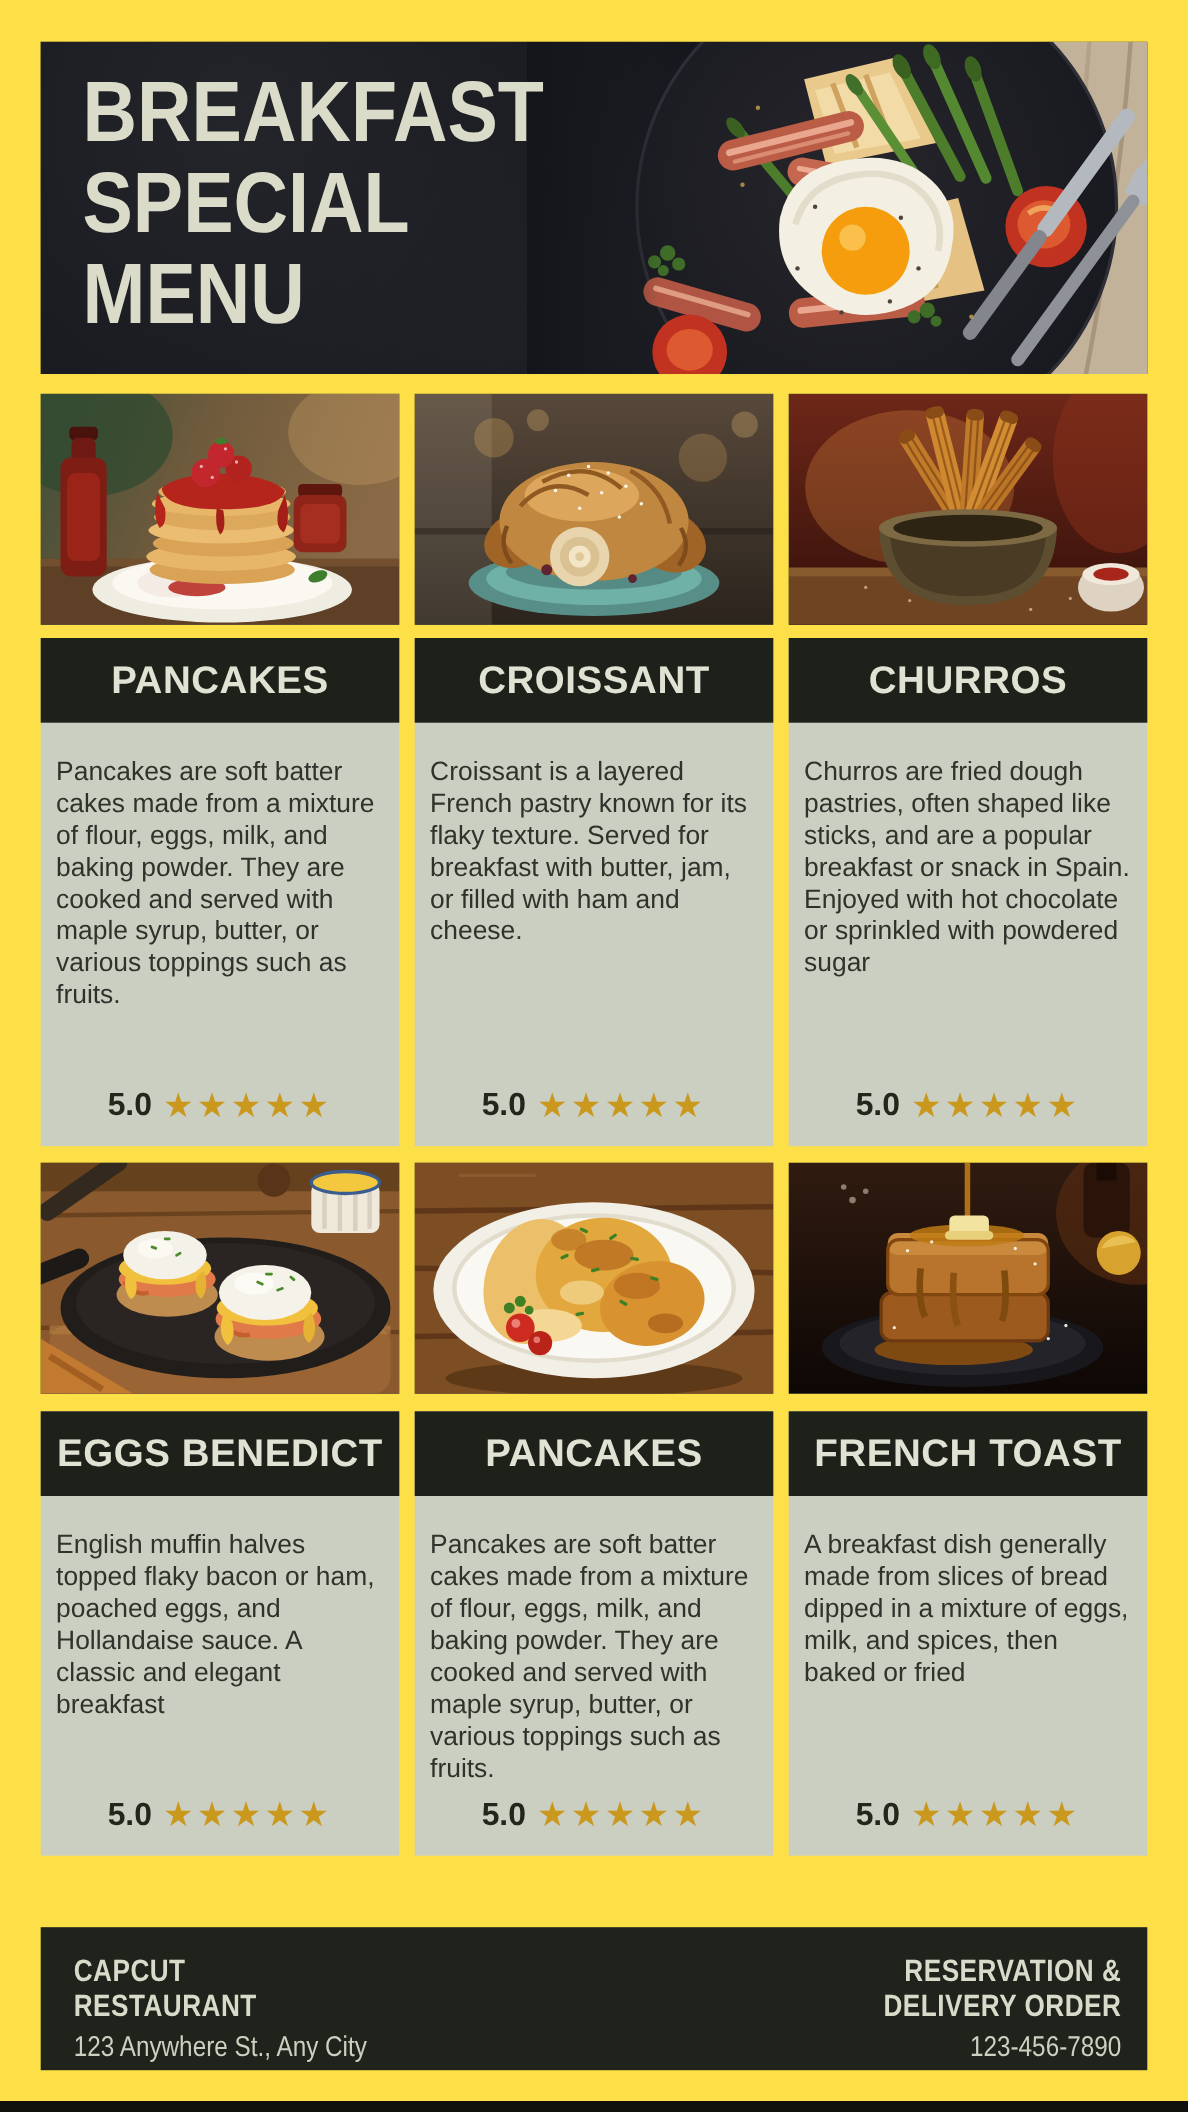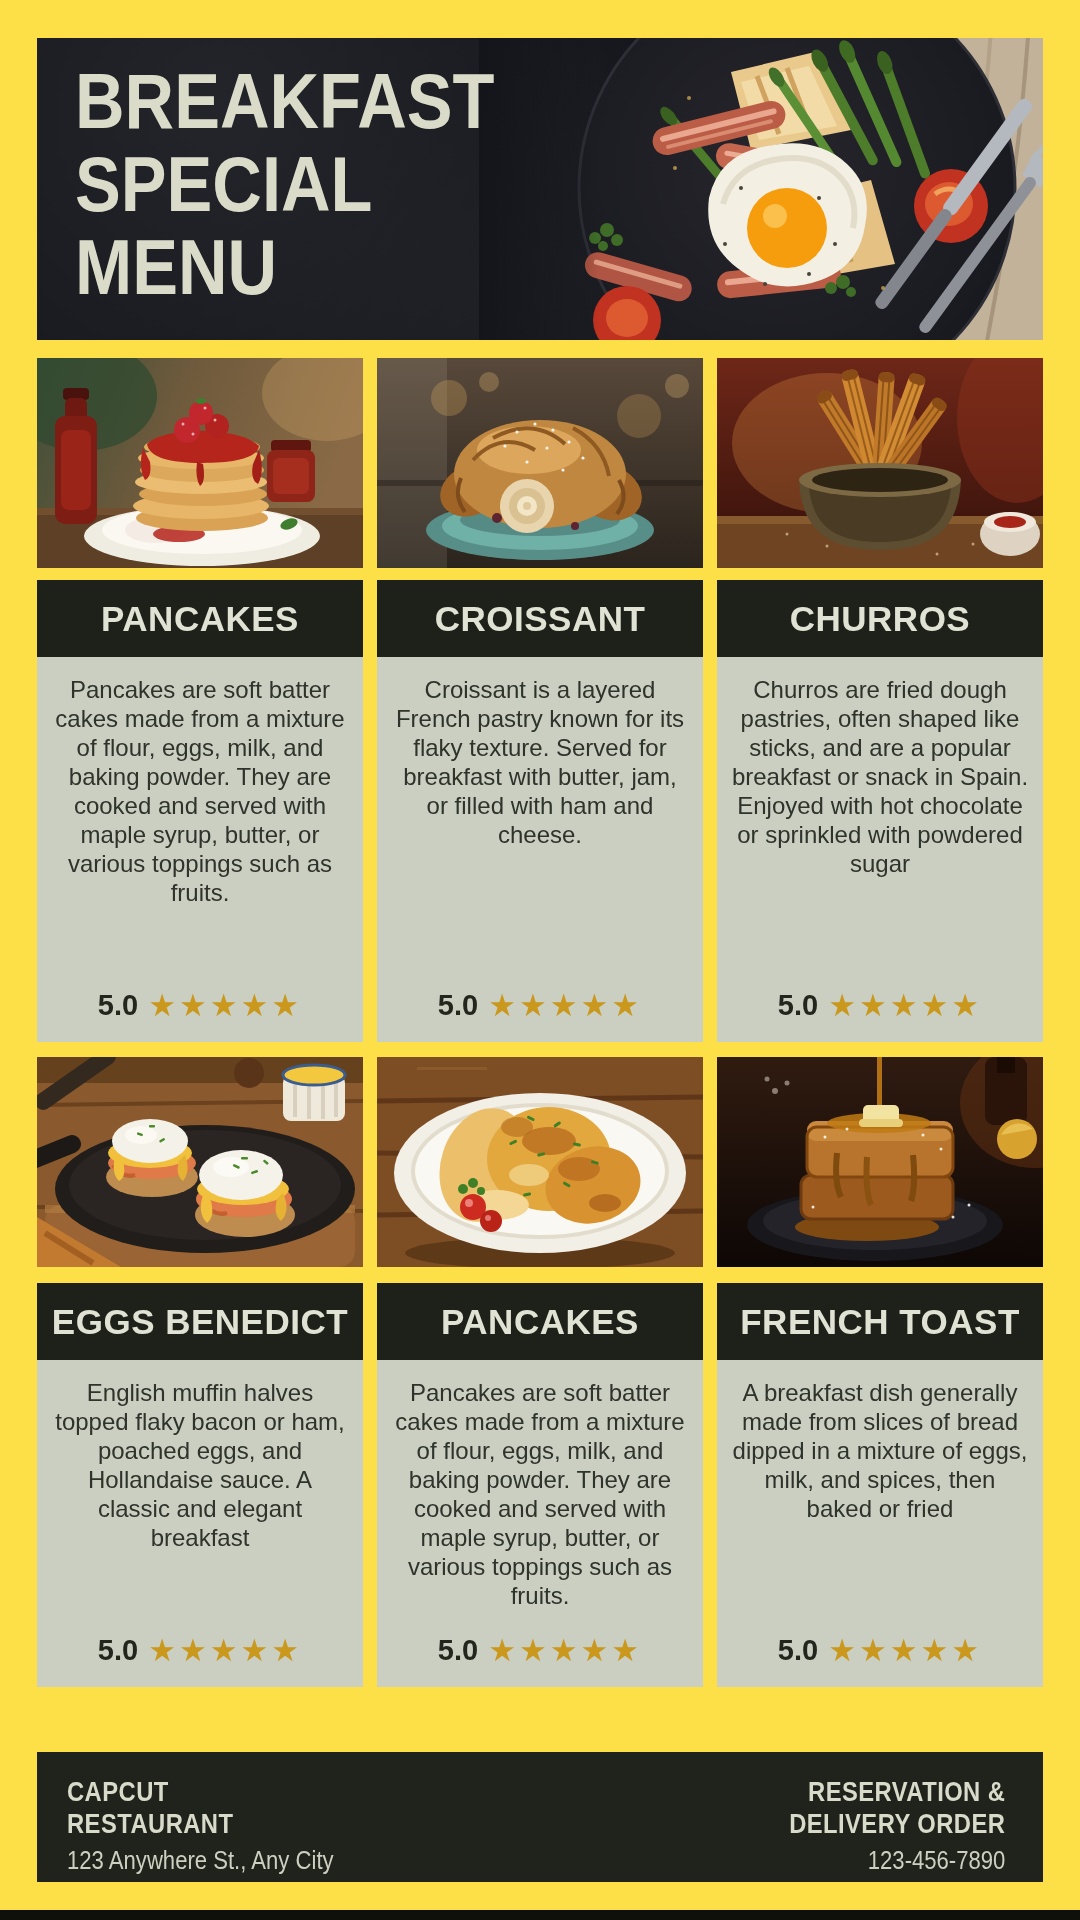--- a/index.html
+++ b/index.html
@@ -27,38 +27,38 @@
   .tile{position:absolute;width:326px;height:210px;overflow:hidden;background:#333;}
   .tile svg{width:100%;height:100%;display:block;}
   .c1{left:37px;} .c2{left:377px;} .c3{left:717px;}
   .pr1{top:358px;} .pr2{top:1057px;}
   
   .card{position:absolute;width:326px;background:#cbcfc2;}
   .cr1{top:580px;height:462px;} .cr2{top:1283px;height:404px;}
   .card-header{height:77px;background:#1d211a;display:flex;align-items:center;justify-content:center;}
   .card-title{font-size:35px;font-weight:bold;color:#e0e3d4;letter-spacing:0.5px;}
   .card-desc{
-    margin:0;padding:18px 14px 0;text-align:center;
+    margin:0;padding:30px 14px 0;text-align:left;
     font-size:24px;line-height:29px;color:#2e332b;
   }
   .card-rating{
     position:absolute;left:0;bottom:20px;width:100%;
     display:flex;align-items:center;justify-content:center;gap:10px;
   }
   .rating-value{font-size:29px;font-weight:bold;color:#22261d;}
   .rating-stars{
     font-family:"DejaVu Sans",sans-serif;font-size:31px;color:#c9981d;
     letter-spacing:3px;line-height:31px;
   }
   
   .footer{
     position:absolute;left:37px;top:1752px;width:1006px;height:130px;
     background:#1f231b;box-sizing:border-box;
     display:flex;justify-content:space-between;align-items:flex-start;
-    padding:24px 38px 0 30px;
+    padding:24px 24px 0 30px;
   }
   .footer-left{transform:scaleX(0.85);transform-origin:left top;}
   .footer-right{text-align:right;transform:scaleX(0.85);transform-origin:right top;}
   .f-bold{font-size:28px;line-height:32px;font-weight:bold;color:#d8dbca;letter-spacing:0.5px;}
   .f-bold span{display:block;}
   .f-reg{margin-top:5px;font-size:26px;line-height:30px;color:#cdd0c1;}
   .bottom-edge{position:absolute;left:0;top:1910px;width:1080px;height:10px;background:#0f0f0b;}
 </style>
 </head>
 <body>

